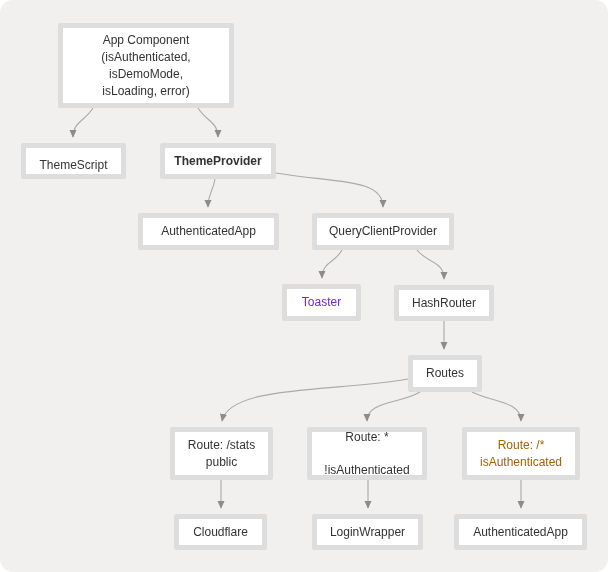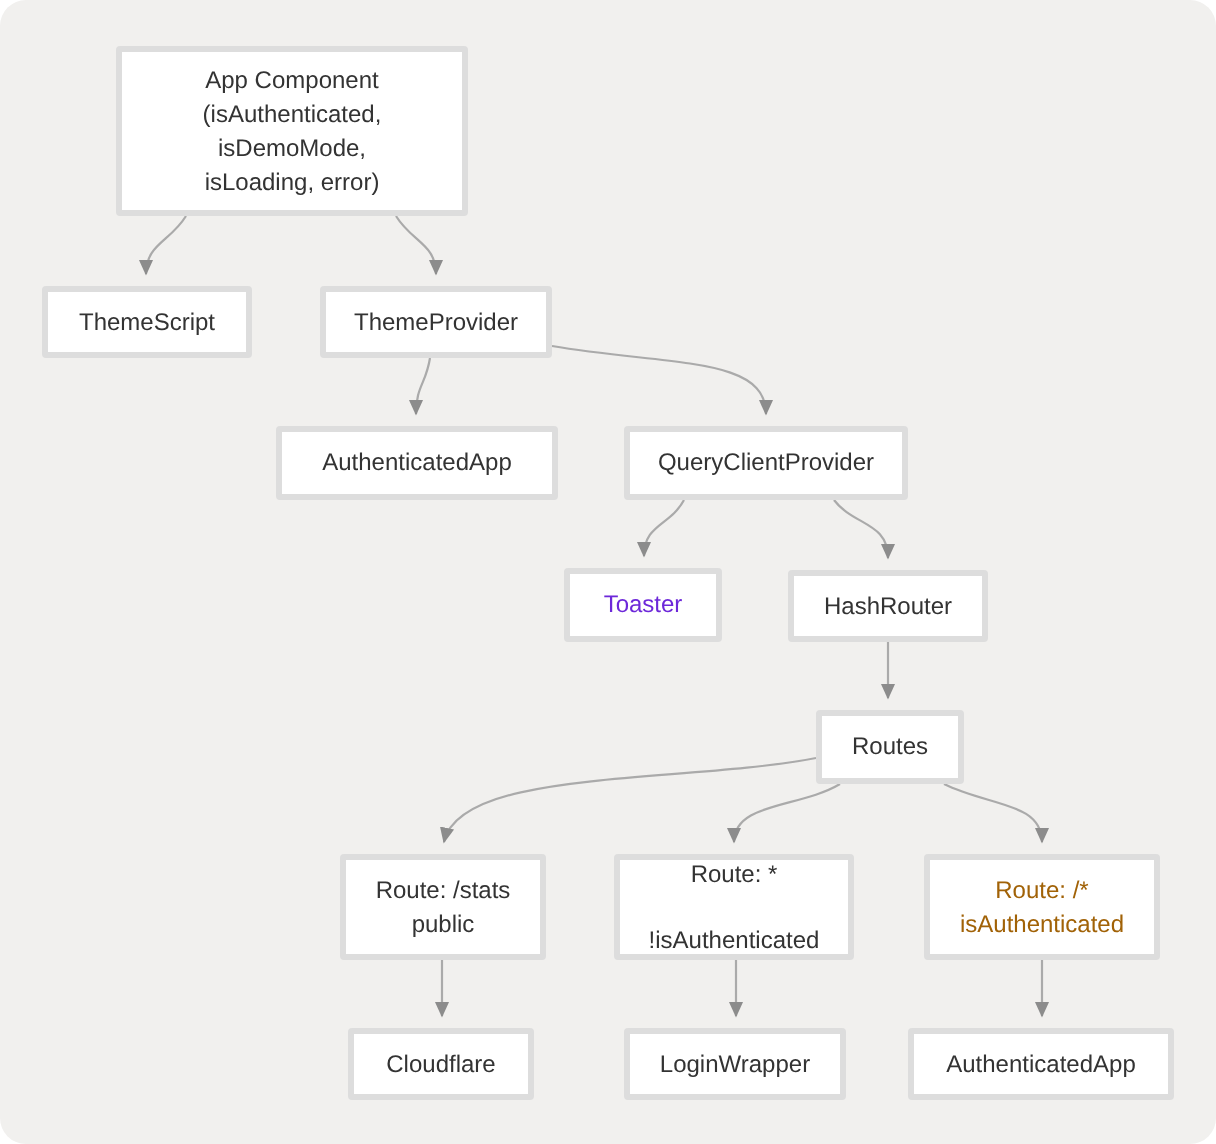--- a/index.html
+++ b/index.html
@@ -21,21 +21,21 @@
     left: 0;
     top: 0;
     width: 608px;
     height: 572px;
     pointer-events: none;
   }
   .node {
     position: absolute;
     box-sizing: border-box;
     background: #ffffff;
-    border: 3px solid #f97316;
+    border: 5px solid #f97316;
     border-radius: 2px;
     display: flex;
     flex-direction: column;
     align-items: center;
     justify-content: center;
     text-align: center;
     color: #333333;
     font-size: 12px;
     line-height: 17px;
     cursor: default;
@@ -71,24 +71,24 @@
         <path d="M 521 480 L 521 508" fill="none" stroke="#aaaaaa" stroke-width="1.1" marker-end="url(#arrowhead)"></path>
       </g>
   </svg>
   <div id="node-layer">
       <div class="node" style="left: 58px; top: 23px; width: 176px; height: 85px; background: rgb(255, 255, 255); border-color: rgb(221, 221, 221); color: rgb(51, 51, 51);">
         <div class="node-line">App Component</div>
         <div class="node-line">(isAuthenticated,</div>
         <div class="node-line">isDemoMode,</div>
         <div class="node-line">isLoading, error)</div>
       </div>
-      <div class="node" style="left: 21px; top: 143px; width: 105px; height: 36px; background: rgb(255, 255, 255); border-color: rgb(221, 221, 221); color: rgb(51, 51, 51);">
+      <div class="node" style="left: 21px; top: 143px; width: 105px; height: 36px; background: rgb(255, 255, 255); border-color: rgb(221, 221, 221); color: rgb(51, 51, 51); justify-content: flex-end;">
         <div class="node-line">ThemeScript</div>
       </div>
-      <div class="node" style="left: 160px; top: 143px; width: 116px; height: 36px; background: rgb(255, 255, 255); border-color: rgb(221, 221, 221); color: rgb(51, 51, 51);">
+      <div class="node" style="left: 160px; top: 143px; width: 116px; height: 36px; background: rgb(255, 255, 255); border-color: rgb(221, 221, 221); color: rgb(51, 51, 51); font-weight: bold;">
         <div class="node-line">ThemeProvider</div>
       </div>
       <div class="node" style="left: 138px; top: 213px; width: 141px; height: 37px; background: rgb(255, 255, 255); border-color: rgb(221, 221, 221); color: rgb(51, 51, 51);">
         <div class="node-line">AuthenticatedApp</div>
       </div>
       <div class="node" style="left: 312px; top: 213px; width: 142px; height: 37px; background: rgb(255, 255, 255); border-color: rgb(221, 221, 221); color: rgb(51, 51, 51);">
         <div class="node-line">QueryClientProvider</div>
       </div>
       <div class="node" style="left: 282px; top: 284px; width: 79px; height: 37px; background: rgb(255, 255, 255); border-color: rgb(221, 221, 221); color: #6d28d9;">
         <div class="node-line">Toaster</div>

